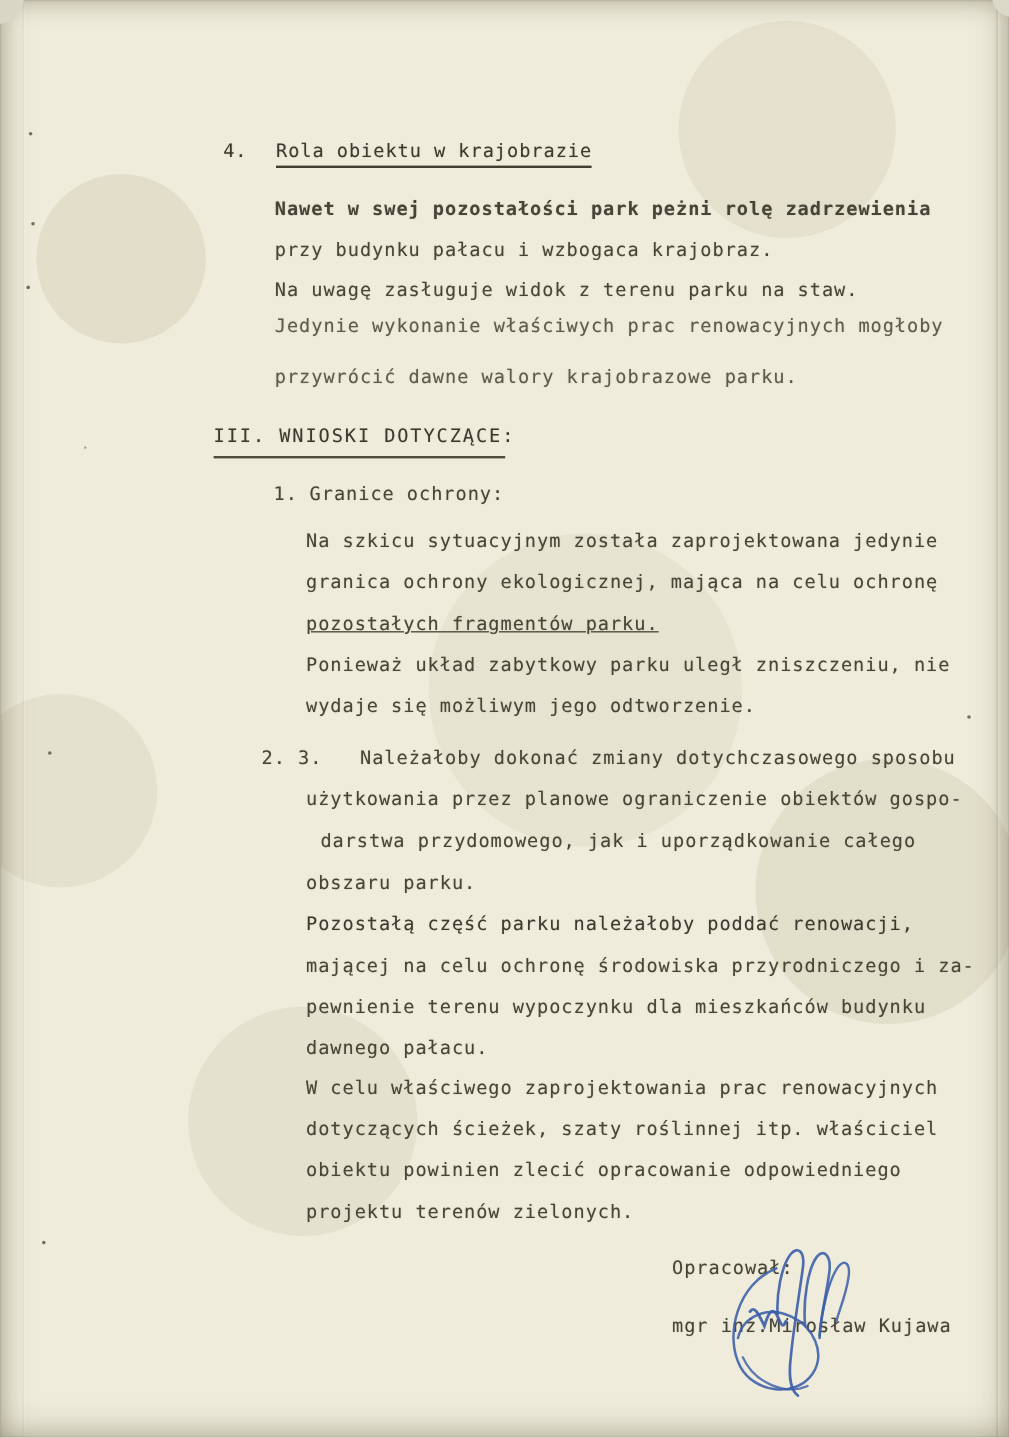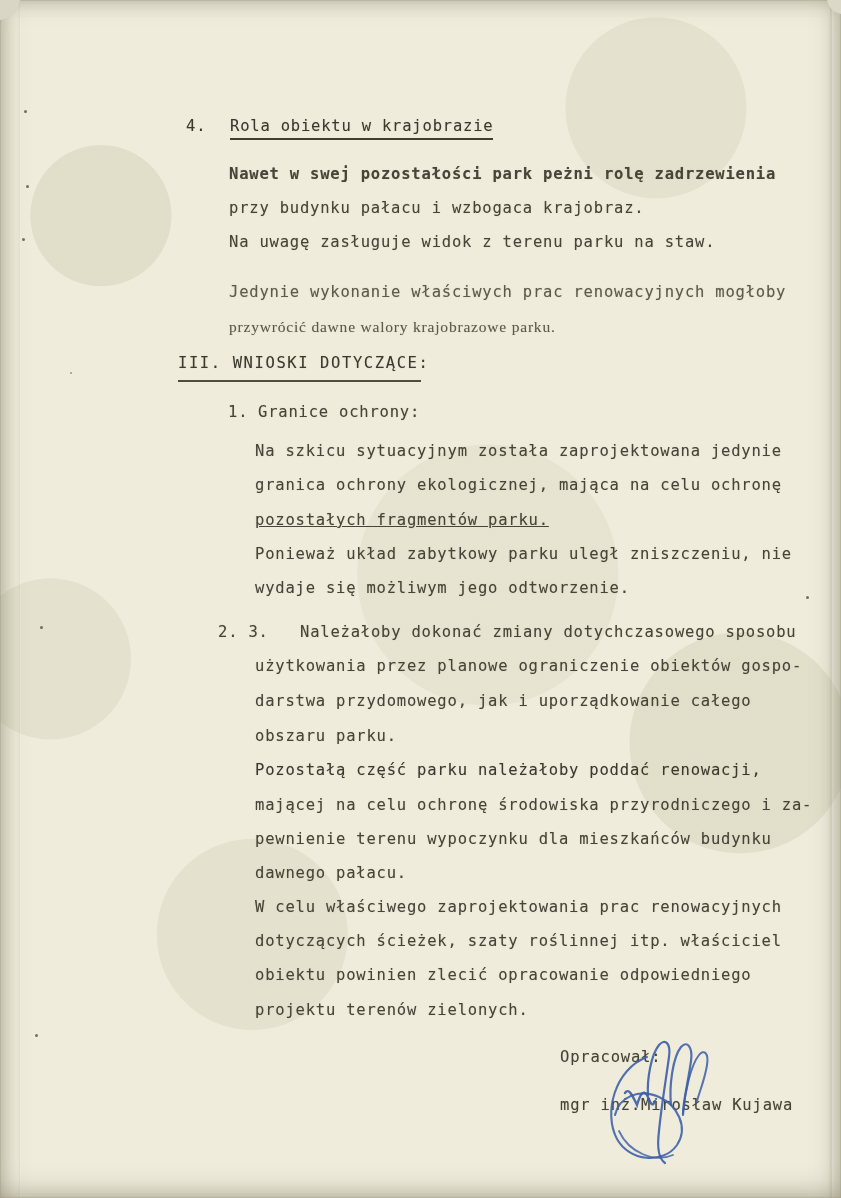--- a/index.html
+++ b/index.html
@@ -147,40 +147,40 @@
   <div class="speck" style="left:806px; top:596px; width:3px; height:3px;"></div>
   <div class="speck" style="left:70px;  top:372px; width:2px; height:2px; opacity:.5;"></div>
 
   <div class="typed dark" style="left:186px; top:119px;">4.</div>
 
   <div class="typed dark underlined" style="left:230px; top:119px;text-align:center;">Rola obiektu w krajobrazie</div>
 
   <div class="typed" style="left:229px; top:167px;font-weight:bold;">Nawet w swej pozostałości park peżni rolę zadrzewienia</div>
   <div class="typed" style="left:229px; top:201px;">przy budynku pałacu i wzbogaca krajobraz.</div>
   <div class="typed" style="left:229px; top:235px;">Na uwagę zasługuje widok z terenu parku na staw.</div>
-  <div class="typed faint" style="left:229px; top:285px;text-align:center;">Jedynie wykonanie właściwych prac renowacyjnych mogłoby</div>
-  <div class="typed faint" style="left:229px; top:319px;font-family:Liberation Serif, serif;">przywrócić dawne walory krajobrazowe parku.</div>
+  <div class="typed faint" style="left:229px; top:265px;text-align:center;">Jedynie wykonanie właściwych prac renowacyjnych mogłoby</div>
+  <div class="typed faint" style="left:229px; top:307px;">przywrócić dawne walory krajobrazowe parku.</div>
 
   <div class="typed dark" style="left:178px; top:356px; letter-spacing:1.6px;">III. WNIOSKI DOTYCZĄCE:</div>
   <div class="underline-rule" style="left:178px; top:380px; width:243px;"></div>
 
   <div class="typed" style="left:228px; top:405px;">1.</div>
   <div class="typed" style="left:258px; top:405px;">Granice ochrony:</div>
 
   <div class="typed" style="left:255px; top:444px;">Na szkicu sytuacyjnym została zaprojektowana jedynie</div>
   <div class="typed" style="left:255px; top:478px;">granica ochrony ekologicznej, mająca na celu ochronę</div>
   <div class="typed" style="left:255px; top:513px;text-decoration:underline;">pozostałych fragmentów parku.</div>
   <div class="typed" style="left:255px; top:547px;">Ponieważ układ zabytkowy parku uległ zniszczeniu, nie</div>
   <div class="typed" style="left:255px; top:581px;">wydaje się możliwym jego odtworzenie.</div>
 
   <div class="typed" style="left:218px; top:625px;">2. 3.</div>
   <div class="typed" style="left:300px; top:625px;">Należałoby dokonać zmiany dotychczasowego sposobu</div>
 
   <div class="typed" style="left:255px; top:659px;">użytkowania przez planowe ograniczenie obiektów gospo-</div>
-  <div class="typed" style="left:255px; top:694px;text-align:center;">darstwa przydomowego, jak i uporządkowanie całego</div>
+  <div class="typed" style="left:267px; top:694px;text-align:center;">darstwa przydomowego, jak i uporządkowanie całego</div>
   <div class="typed" style="left:255px; top:729px;">obszaru parku.</div>
   <div class="typed dark" style="left:255px; top:763px;">Pozostałą część parku należałoby poddać renowacji,</div>
   <div class="typed" style="left:255px; top:798px;">mającej na celu ochronę środowiska przyrodniczego i za-</div>
   <div class="typed" style="left:255px; top:832px;">pewnienie terenu wypoczynku dla mieszkańców budynku</div>
   <div class="typed" style="left:255px; top:866px;">dawnego pałacu.</div>
   <div class="typed" style="left:255px; top:900px;">W celu właściwego zaprojektowania prac renowacyjnych</div>
   <div class="typed" style="left:255px; top:934px;">dotyczących ścieżek, szaty roślinnej itp. właściciel</div>
   <div class="typed" style="left:255px; top:968px;">obiektu powinien zlecić opracowanie odpowiedniego</div>
   <div class="typed" style="left:255px; top:1003px;">projektu terenów zielonych.</div>
 

